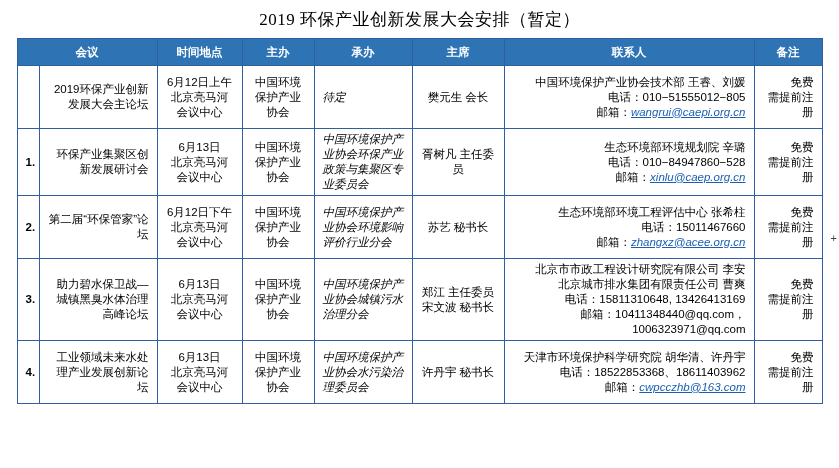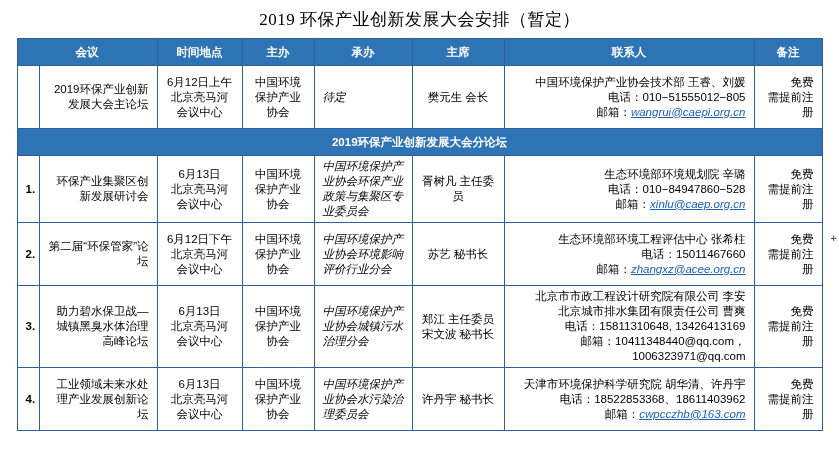--- a/index.html
+++ b/index.html
@@ -139,23 +139,20 @@
         <tr class="row-tall">
           <td class="num"></td>
           <td class="meeting-cell">2019环保产业创新发展大会主论坛</td>
           <td class="center">6月12日上午<br>北京亮马河会议中心</td>
           <td class="center">中国环境保护产业协会</td>
           <td class="left">待定</td>
           <td class="center">樊元生  会长</td>
           <td class="contact-cell">中国环境保护产业协会技术部  王睿、刘媛<br>电话：010−51555012−805<br>邮箱：<span class="email">wangrui@caepi.org.cn</span></td>
           <td class="remark-cell">免费<br>需提前注册</td>
         </tr>
-        <tr class="band-row">
-          <td colspan="8">2019环保产业创新发展大会分论坛</td>
-        </tr>
         <tr class="row-tall">
           <td class="num">1.</td>
           <td class="meeting-cell">环保产业集聚区创新发展研讨会</td>
           <td class="center">6月13日<br>北京亮马河会议中心</td>
           <td class="center">中国环境保护产业协会</td>
           <td class="left">中国环境保护产业协会环保产业政策与集聚区专业委员会</td>
           <td class="center">胥树凡  主任委员</td>
           <td class="contact-cell">生态环境部环境规划院  辛璐<br>电话：010−84947860−528<br>邮箱：<span class="email">xinlu@caep.org.cn</span></td>
           <td class="remark-cell">免费<br>需提前注册</td>
         </tr>

